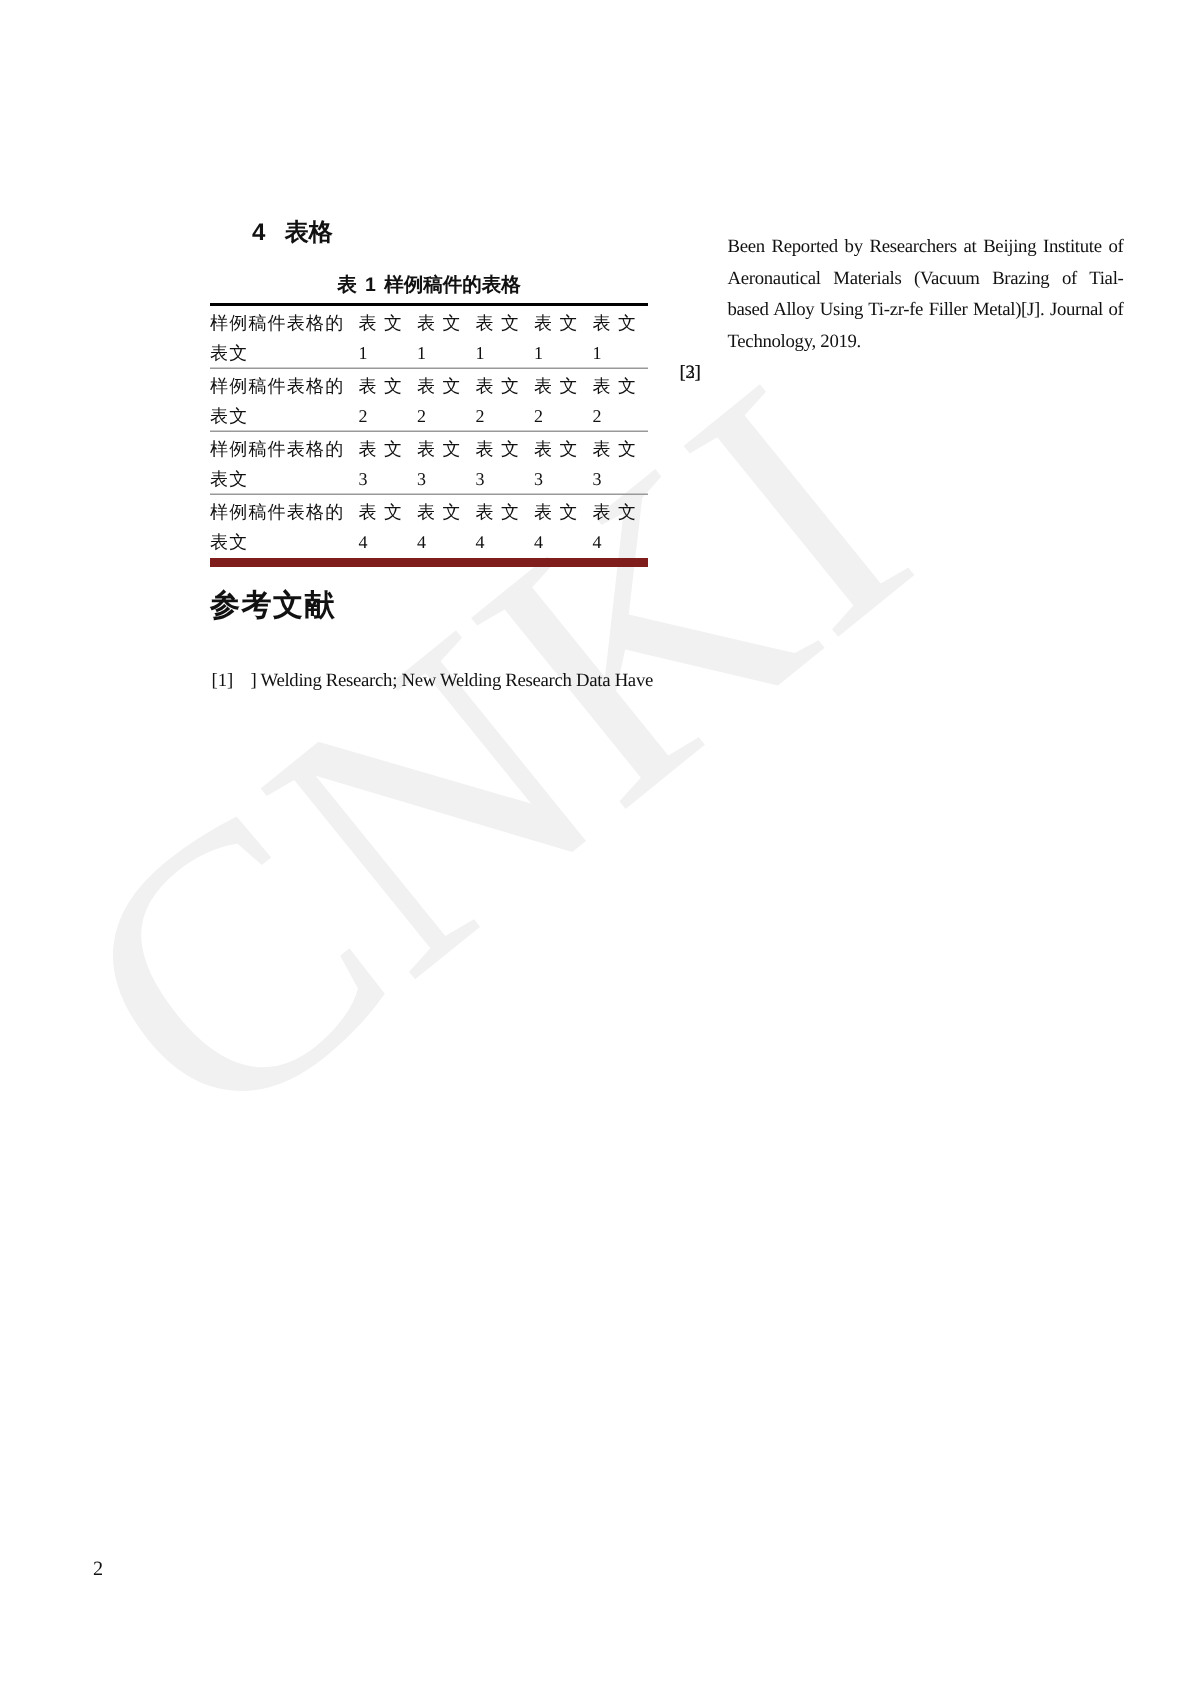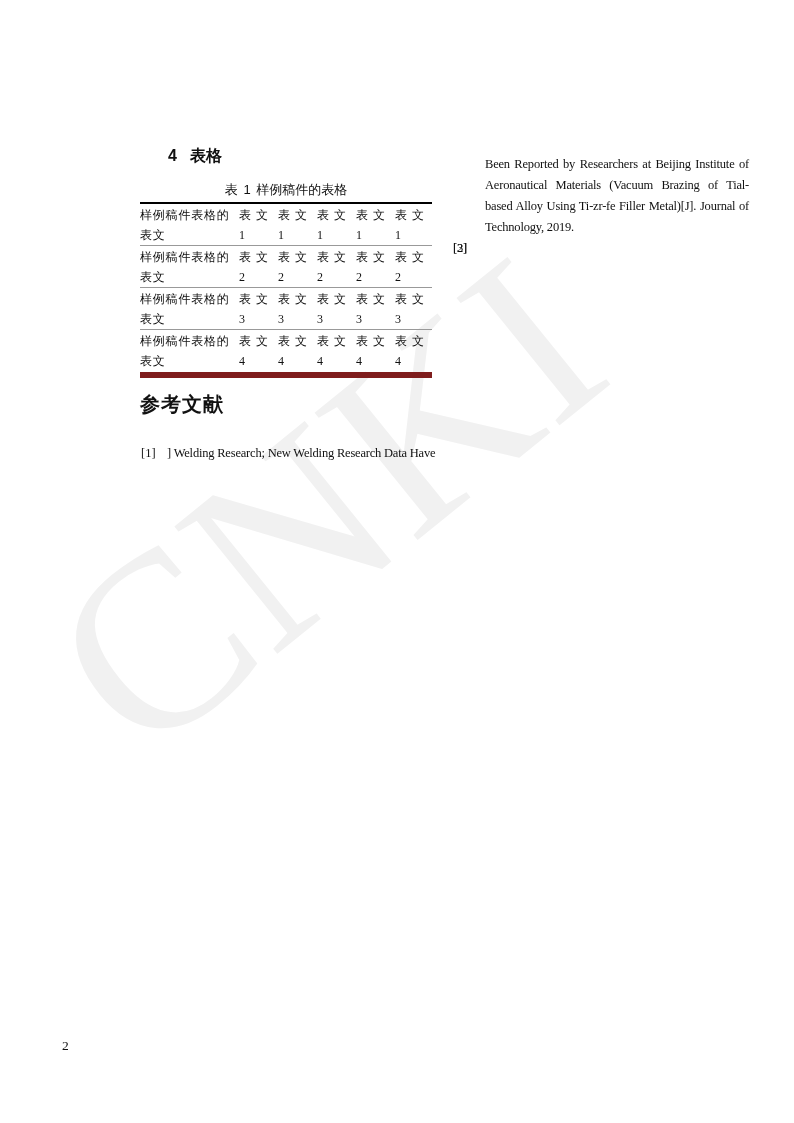--- a/index.html
+++ b/index.html
@@ -22,21 +22,21 @@
   
   .sec-heading{
     position:absolute;left:28px;top:147px;
     font-family:"Liberation Sans",sans-serif;font-weight:bold;
     font-size:16px;line-height:18px;white-space:nowrap;
   }
   .sec-heading .num{margin-right:13px;}
   
   .tbl-caption{
     position:absolute;left:0;top:182px;width:292px;text-align:center;
-    font-family:"Liberation Sans",sans-serif;font-weight:normal;
+    font-family:"Liberation Sans",sans-serif;font-weight:bold;
     font-size:13px;line-height:15px;word-spacing:2px;
   }
   .tbl{
     position:absolute;left:0;top:202px;width:292px;
     border-top:2px solid #000;border-bottom:6px solid #7f1d1d;
     font-size:12px;
   }
   .trow{display:flex;height:42px;border-bottom:1px solid #999;padding-top:1px;box-sizing:border-box;}
   .trow:last-child{border-bottom:none;}
   .tlabel{width:97px;flex:0 0 97px;}

